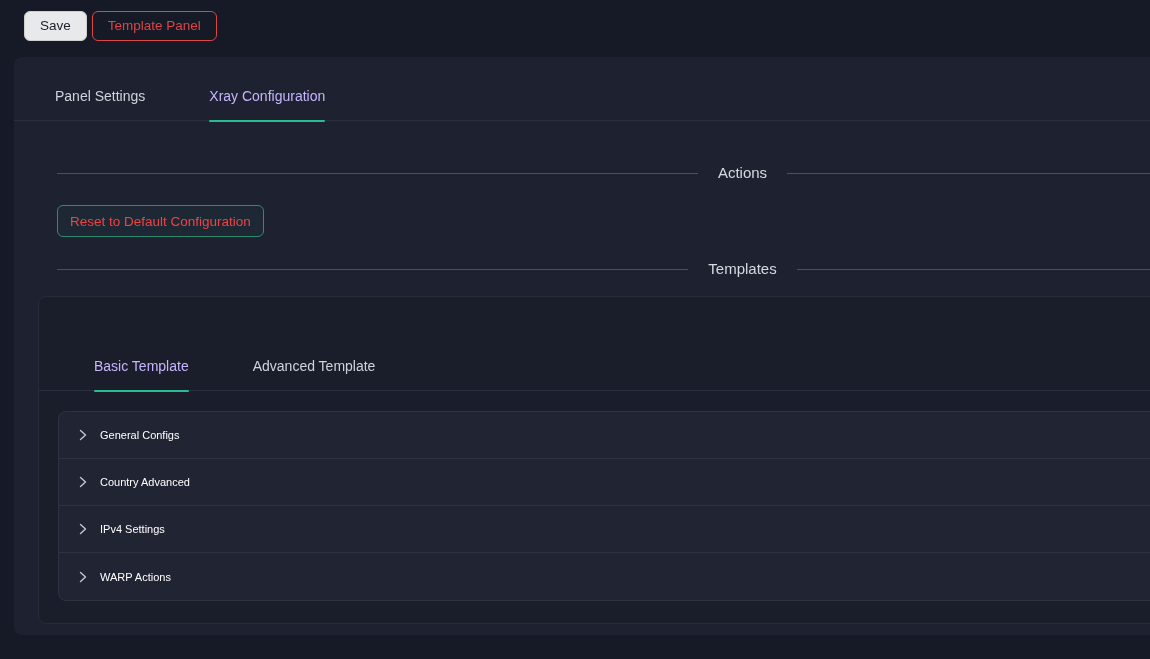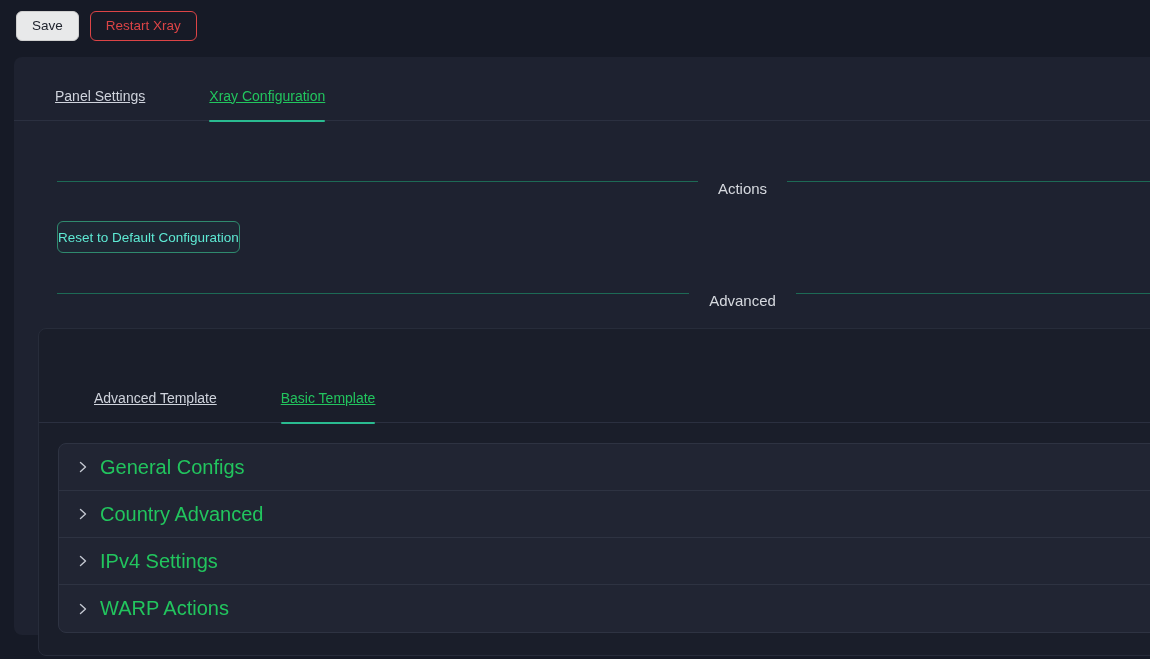--- a/index.html
+++ b/index.html
@@ -10,22 +10,22 @@
     background: #161a26;
     font-family: "Liberation Sans", "DejaVu Sans", sans-serif;
     color: #cfd3dc;
   }
 
   
   .topbar {
     height: 52px;
     display: flex;
     align-items: center;
-    padding-left: 16px;
-    gap: 11px;
+    padding-left: 24px;
+    gap: 5px;
   }
   .btn {
     height: 30px;
     padding: 0 15px;
     border-radius: 6px;
     font-size: 13.5px;
     font-family: inherit;
     cursor: pointer;
     line-height: 28px;
   }
@@ -61,23 +61,22 @@
   .tab {
     position: relative;
     margin: 0 32px;
     height: 50px;
     display: flex;
     align-items: center;
     font-size: 14px;
     color: #cfd3dc;
     cursor: pointer;
     white-space: nowrap;
-    text-decoration: underline;
-  }
-  .tab.active { color: #22c55e; }
+  }
+  .tab.active { color: #c4b5fd; }
   .tab.active::after {
     content: "";
     position: absolute;
     left: 0;
     right: 0;
     bottom: -1px;
     height: 2px;
     background: #2abb90;
     border-radius: 2px;
   }
@@ -94,33 +93,32 @@
   .divider.tight { margin-top: 20px; }
   .divider .line {
     flex: 1;
     height: 1px;
     background: #1d6a55;
   }
   .divider .divider-label {
     padding: 0 20px;
     white-space: nowrap;
     line-height: 24px;
-    margin-top: 16px;
   }
 
   
   .btn-reset {
     display: inline-block;
     margin: 20px 0 0 43px;
     height: 32px;
-    padding: 0 0;
+    padding: 0 12px;
     background: rgba(42, 187, 144, 0.04);
     border: 1px solid #2f8a6e;
     border-radius: 6px;
-    color: #5eead4;
+    color: #ef4444;
     font-size: 13.5px;
     font-family: inherit;
     cursor: pointer;
   }
 
   
   .inner-card {
     margin: 15px 24px 0 24px;
     background: #1a1e2a;
     border: 1px solid #272c3a;
@@ -147,58 +145,58 @@
   }
   .collapse-row:last-child { border-bottom: none; }
   .chev {
     display: inline-flex;
     width: 12px;
     margin-right: 11px;
     color: #c3c7d0;
     flex: none;
   }
   .collapse-label {
-    font-size: 20px;
-    color: #22c55e;
+    font-size: 11px;
+    color: #ffffff;
   }
 </style>
 </head>
 <body>
 
 <div class="topbar">
   <button class="btn btn-save">Save</button>
-  <button class="btn btn-restart">Restart Xray</button>
+  <button class="btn btn-restart">Template Panel</button>
 </div>
 
 <div class="card">
 
   <div class="tabs main-tabs">
     <div class="tab">Panel Settings</div>
     <div class="tab active">Xray Configuration</div>
   </div>
 
   <div class="divider">
     <span class="line"></span>
     <span class="divider-label">Actions</span>
     <span class="line"></span>
   </div>
 
   <button class="btn-reset">Reset to Default Configuration</button>
 
   <div class="divider tight">
     <span class="line"></span>
-    <span class="divider-label">Advanced</span>
+    <span class="divider-label">Templates</span>
     <span class="line"></span>
   </div>
 
   <div class="inner-card">
 
     <div class="tabs inner-tabs">
+      <div class="tab active">Basic Template</div>
       <div class="tab">Advanced Template</div>
-      <div class="tab active">Basic Template</div>
     </div>
 
     <div class="collapse">
 
       <div class="collapse-row">
         <span class="chev">
           <svg width="12" height="12" viewBox="0 0 12 12">
               <path d="M3.5 1.5 L8.5 6 L3.5 10.5" fill="none" stroke="currentColor" stroke-width="1.4" stroke-linecap="round" stroke-linejoin="round"></path>
             </svg>
         </span>

